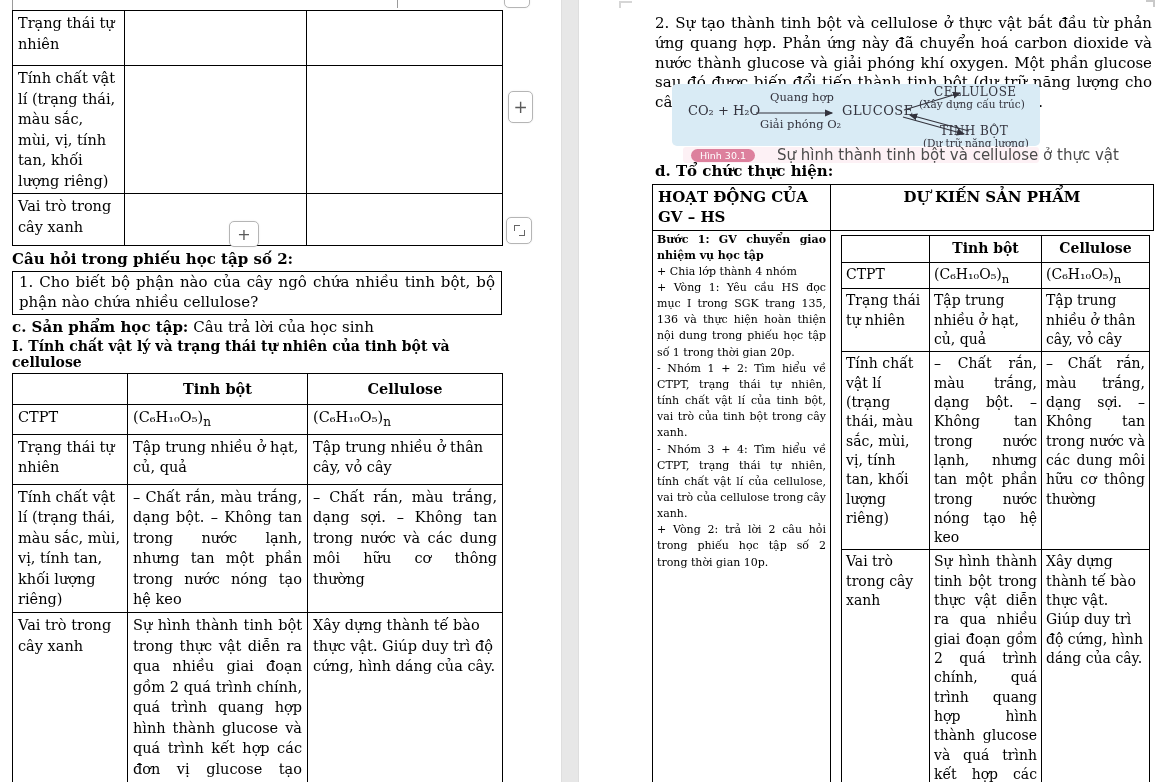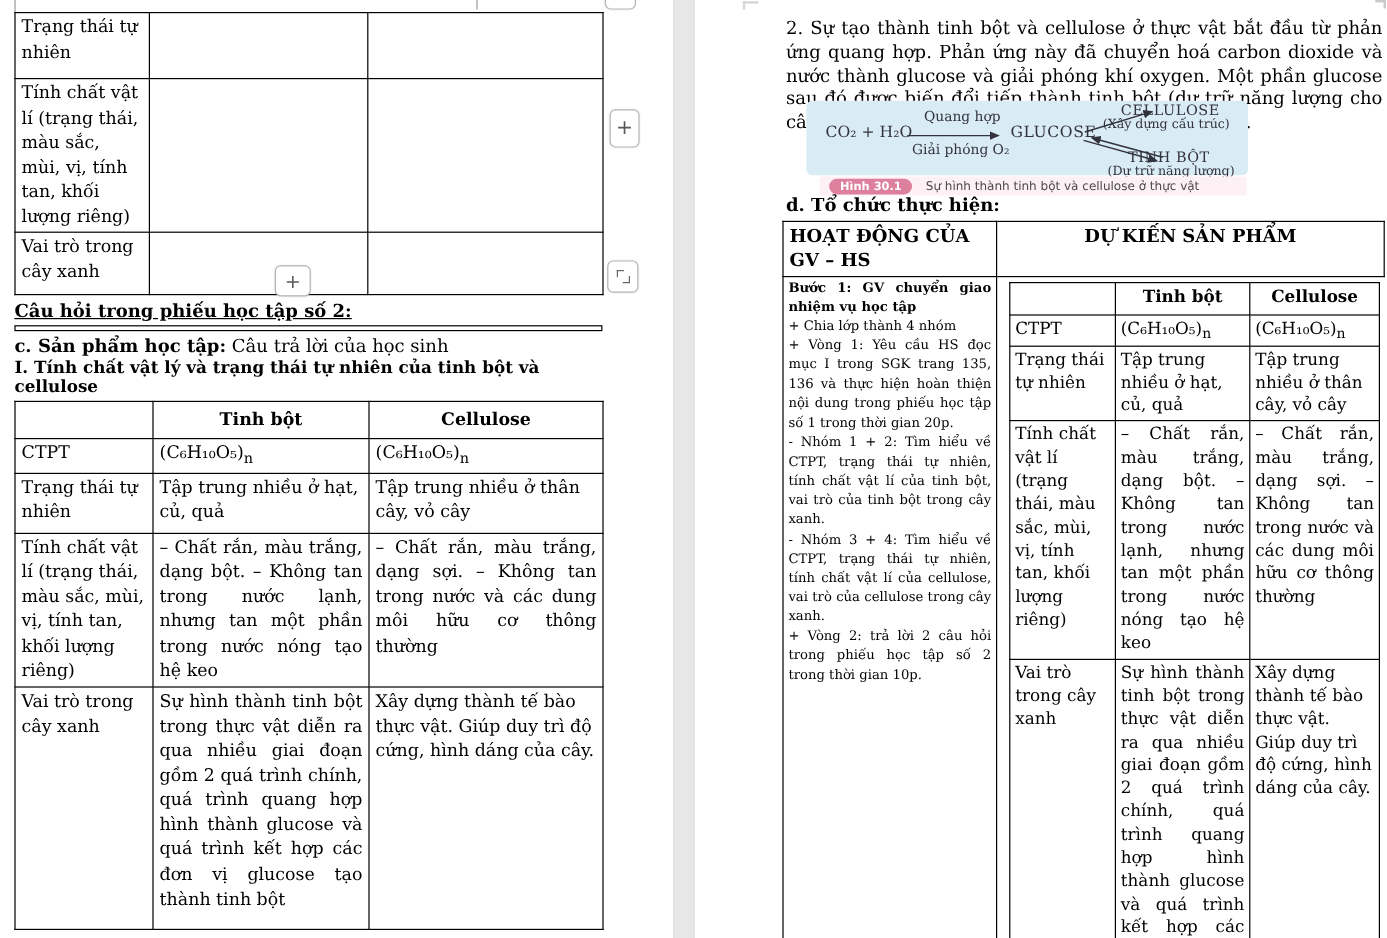--- a/index.html
+++ b/index.html
@@ -12,21 +12,21 @@
   
   table{border-collapse:collapse;table-layout:fixed;}
   td,th{border:1px solid #000;vertical-align:top;padding:2px 5px;font-size:14.5px;line-height:1.42;font-weight:normal;text-align:left;box-sizing:border-box;word-wrap:break-word;}
   th.colhead{font-weight:bold;text-align:center;vertical-align:middle;}
   .just{text-align:justify;}
   
   .stub{position:absolute;background:#9a9a9a;width:1px;}
   .lp-content{position:absolute;left:12px;top:10px;width:490px;}
   .top-table{width:490px;}
   .top-table td{height:0;}
-  .q-heading{margin:4px 0 3px;font-size:15px;font-weight:bold;text-decoration:underline;}
+  .q-heading{margin:4px 0 3px;font-size:15px;font-weight:bold;}
   .q-box{border:1px solid #000;width:490px;box-sizing:border-box;padding:1px 6px 2px;}
   .q-box p{margin:0;font-size:15px;line-height:1.3;}
   .plain-line{margin:3px 0 1px;font-size:15px;}
   .bold{font-weight:bold;}
   .section-heading{margin:2px 0 3px;font-size:14px;font-weight:bold;}
   .main-table{width:490px;}
   
   .float-btn{position:absolute;background:#fff;border:1px solid #b5b5b5;border-radius:5px;box-sizing:border-box;
     display:flex;align-items:center;justify-content:center;color:#5a5a5a;
     font-family:"DejaVu Sans","Liberation Sans",sans-serif;box-shadow:0 0 2px rgba(0,0,0,0.08);}
@@ -42,22 +42,22 @@
   .d-react{left:16px;top:19px;font-size:13px;}
   .d-albl1{left:98px;top:6px;font-size:11.5px;}
   .d-albl2{left:88px;top:33px;font-size:11.5px;}
   .d-glu{left:170px;top:19px;font-size:13px;letter-spacing:0.5px;}
   .d-cel{left:262px;top:1px;font-size:12px;letter-spacing:0.5px;}
   .d-celn{left:247px;top:14px;font-size:10.5px;}
   .d-tb{left:268px;top:40px;font-size:12px;letter-spacing:0.5px;}
   .d-tbn{left:251px;top:53px;font-size:10.5px;}
   .fig-caption{position:absolute;left:104px;top:147px;width:356px;height:16px;background:#fdf1f5;border-radius:3px;display:flex;align-items:center;
     font-family:"DejaVu Sans","Liberation Sans",sans-serif;}
-  .fig-badge{background:#dd809d;color:#fff;font-size:9.5px;font-weight:bold;border-radius:8px;padding:1px 9px;margin-left:8px;white-space:nowrap;}
-  .fig-text{font-size:10px;color:#4b4b4b;margin-left:11px;white-space:nowrap;}
+  .fig-badge{background:#dd809d;color:#fff;font-size:9.5px;font-weight:normal;border-radius:8px;padding:1px 9px;margin-left:8px;white-space:nowrap;}
+  .fig-text{font-size:15px;color:#4b4b4b;margin-left:22px;white-space:nowrap;}
   .org-heading{position:absolute;left:76px;top:162px;margin:0;font-size:15px;font-weight:bold;}
   .activity-table{position:absolute;left:73px;top:184px;width:502px;}
   .activity-table td.gv{width:178px;padding:1px 4px;}
   .activity-table th.gv-h{width:178px;font-weight:bold;font-size:15px;line-height:1.35;vertical-align:top;}
   .activity-table th.sp-h{font-weight:bold;font-size:15px;text-align:center;vertical-align:top;}
   .step{margin:0;font-size:11px;line-height:1.47;text-align:justify;}
   .nested-wrap{padding:0;}
   .nested{margin:4px 0 0 10px;width:308px;}
   .nested td,.nested th{font-size:14px;line-height:1.38;padding:2px 4px;}
   svg{display:block;}
@@ -89,20 +89,21 @@
           <td style="height:52px;">Vai trò trong cây xanh</td>
           <td></td>
           <td></td>
         </tr>
       </tbody>
         </table>
 
       <p class="q-heading">Câu hỏi trong phiếu học tập số 2:</p>
 
       <div class="q-box">
+        <p class="just">1.  Cho biết bộ phận nào của cây ngô chứa nhiều tinh bột, bộ phận nào chứa nhiều cellulose?</p>
       </div>
 
       <p class="plain-line"><span class="bold">c. Sản phẩm học tập:</span> <span>Câu trả lời của học sinh</span></p>
 
       <p class="section-heading">I. Tính chất vật lý và trạng thái tự nhiên của tinh bột và cellulose</p>
 
       <table class="main-table">
         <tbody>
             <tr>
           <th class="colhead" style="width:115px;height:31px;"></th>

